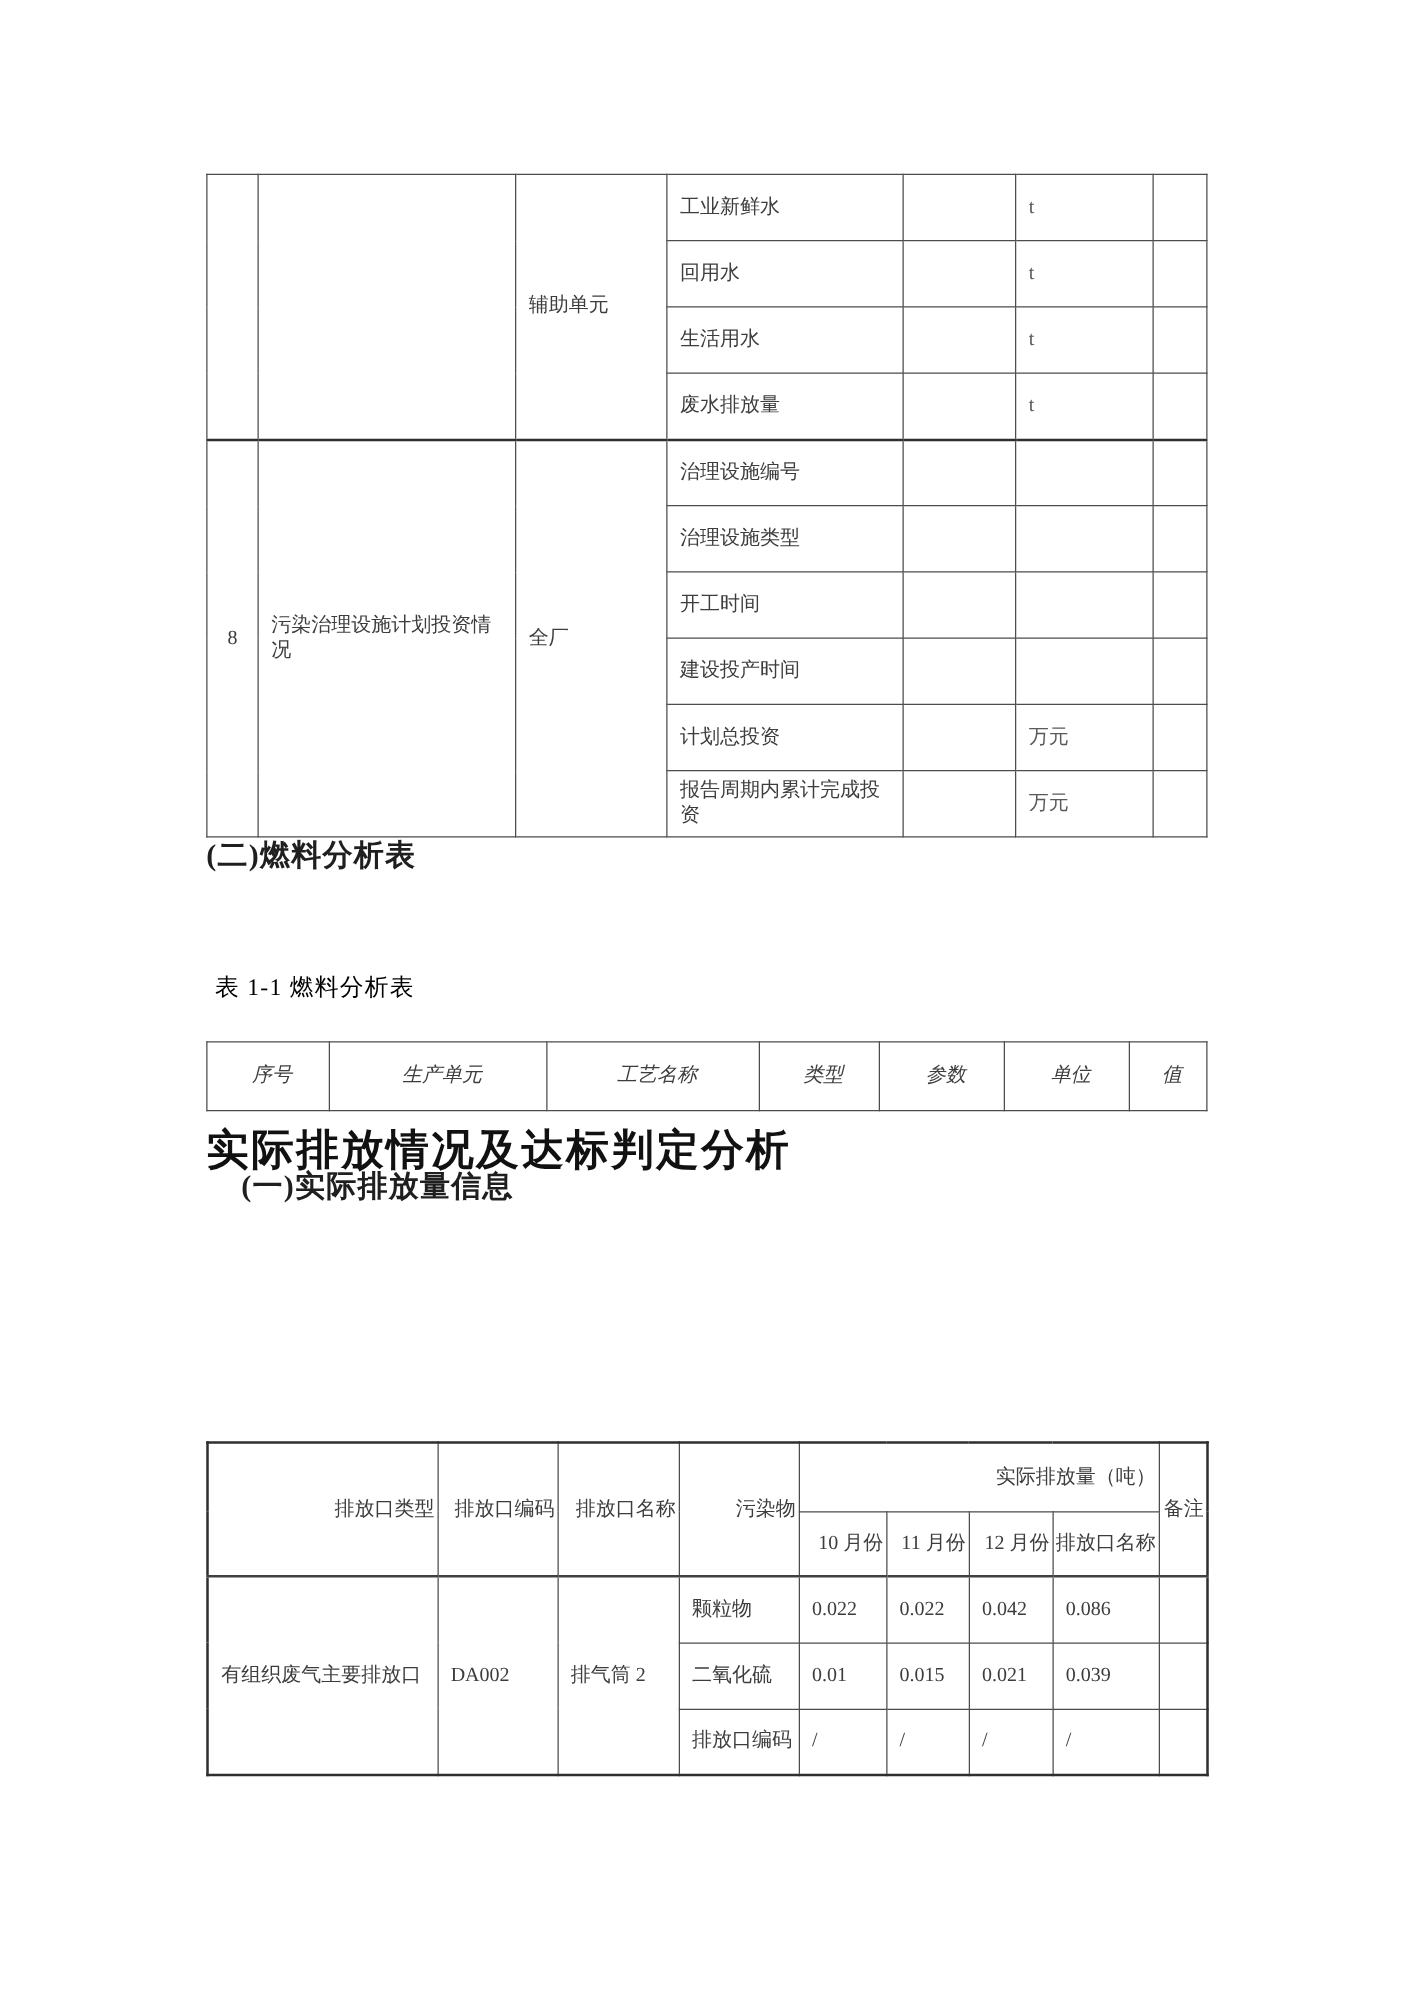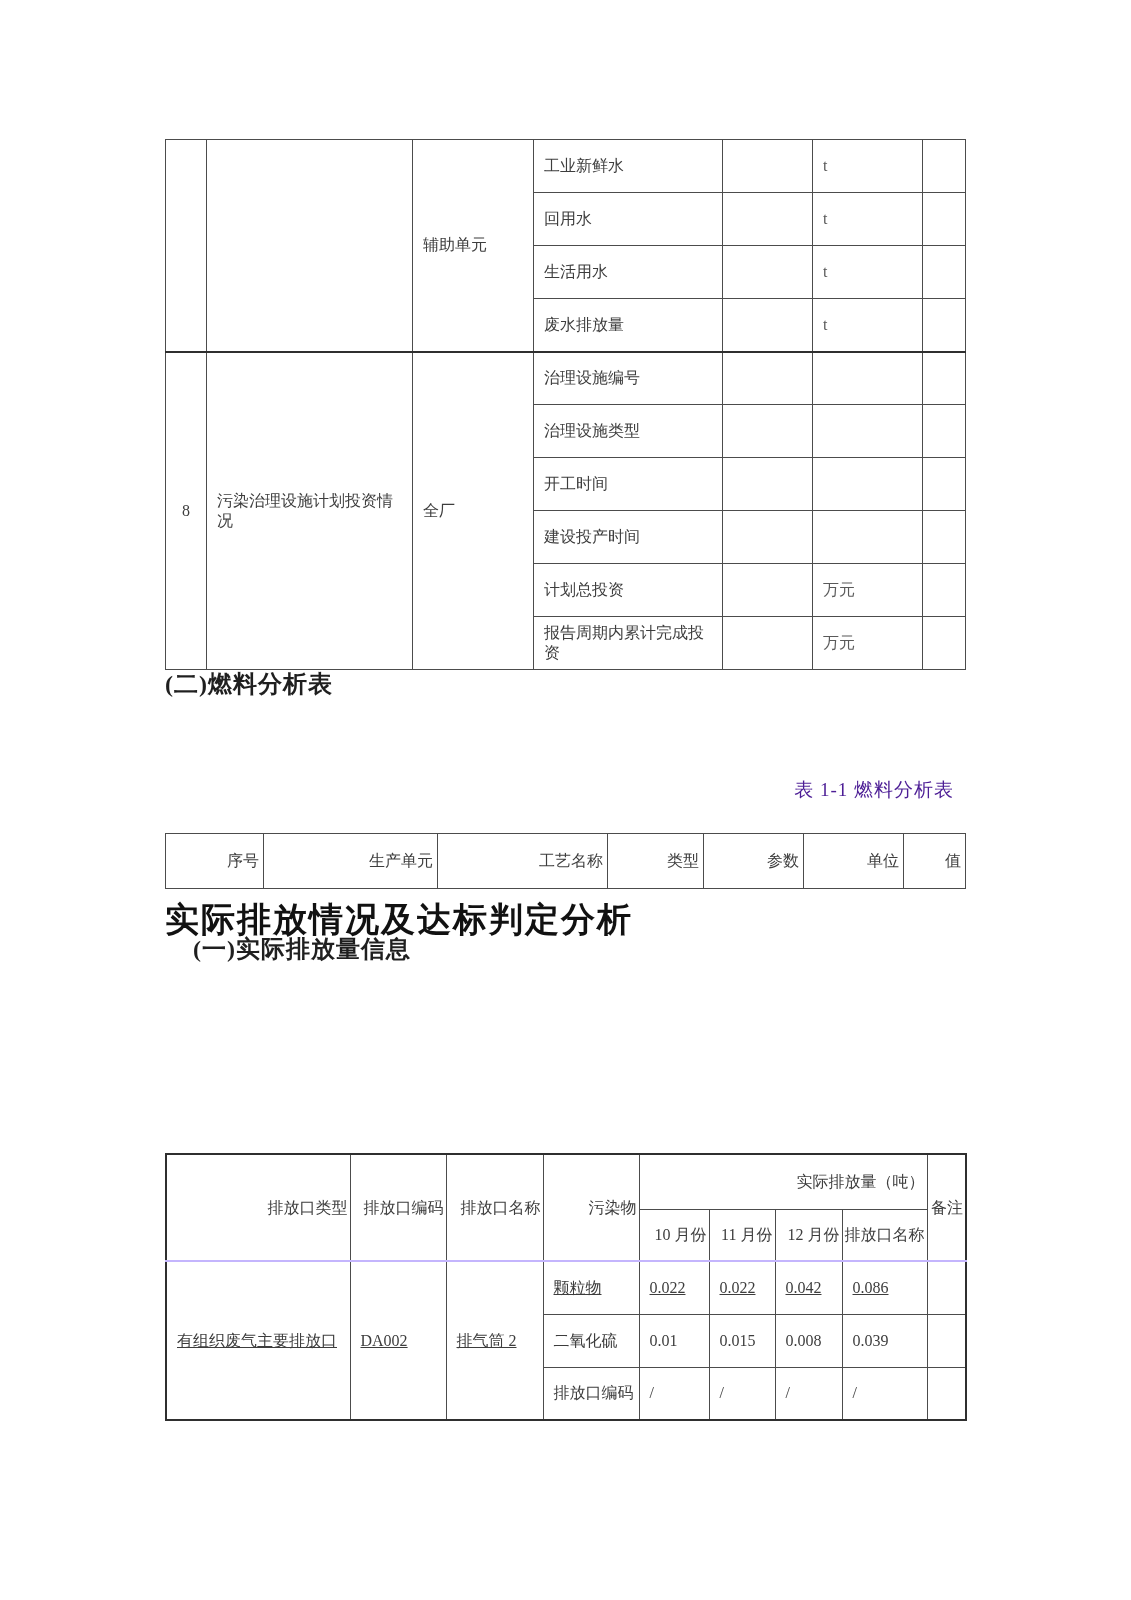--- a/index.html
+++ b/index.html
@@ -32,28 +32,28 @@
   }
   table.tbl td.center { text-align: center; padding: 0 2px; }
   
   .tbl-a { left: 165px; top: 139px; width: 800px; }
   .tbl-a tr { height: 53px; }
   .tbl-a tr.sec-divider td { border-top: 2px solid #2f2f2f; }
   .tbl-a td.c-unit { color: #5a5a5a; }
   
   .tbl-b { left: 165px; top: 833px; width: 800px; }
   .tbl-b tr { height: 55px; }
-  .tbl-b td { text-align: right; padding: 0 2px; border-bottom-width: 2px; }
+  .tbl-b td { text-align: center; padding: 0 2px; border-bottom-width: 2px; font-style: italic; }
   
   .tbl-c { left: 165px; top: 1153px; width: 800px; border: 2px solid #2f2f2f; }
   .tbl-c tr.hdr1 { height: 55px; }
   .tbl-c tr.hdr2 { height: 52px; }
   .tbl-c tr.data { height: 53px; }
   .tbl-c td.hcell { text-align: right; padding: 11px 2px; }
-  .tbl-c tr.data-first td { border-top: 2px solid #c4b5fd; text-decoration: underline; }
+  .tbl-c tr.data-first td { border-top: 2px solid #404040; }
   
   .h-sub {
     position: absolute;
     left: 165px;
     font-size: 24px;
     color: #1f1f1f;
     white-space: nowrap;
     letter-spacing: 1px;
     font-weight: bold;
   }
@@ -62,25 +62,25 @@
     left: 165px;
     top: 897px;
     font-size: 34px;
     font-weight: bold;
     color: #111111;
     letter-spacing: 2px;
     white-space: nowrap;
   }
   .caption {
     position: absolute;
-    left: 154px;
+    left: 172px;
     width: 800px;
-    text-align: right;
+    text-align: left;
     font-size: 19px;
-    color: #4c1d95;
+    color: #000000;
     letter-spacing: 1px;
     white-space: nowrap;
   }
   .pos-sec2 { top: 668px; }
   .pos-cap1 { top: 777px; }
   .pos-sec1 { top: 933px; margin-left: 28px; }
   .pos-cap2 { top: 1084px; }
 </style>
 </head>
 <body>
@@ -234,21 +234,21 @@
       <td>0.022</td>
       <td>0.022</td>
       <td>0.042</td>
       <td>0.086</td>
       <td></td>
     </tr>
     <tr class="data">
       <td>二氧化硫</td>
       <td>0.01</td>
       <td>0.015</td>
-      <td>0.008</td>
+      <td>0.021</td>
       <td>0.039</td>
       <td></td>
     </tr>
     <tr class="data">
       <td>排放口编码</td>
       <td>/</td>
       <td>/</td>
       <td>/</td>
       <td>/</td>
       <td></td>

